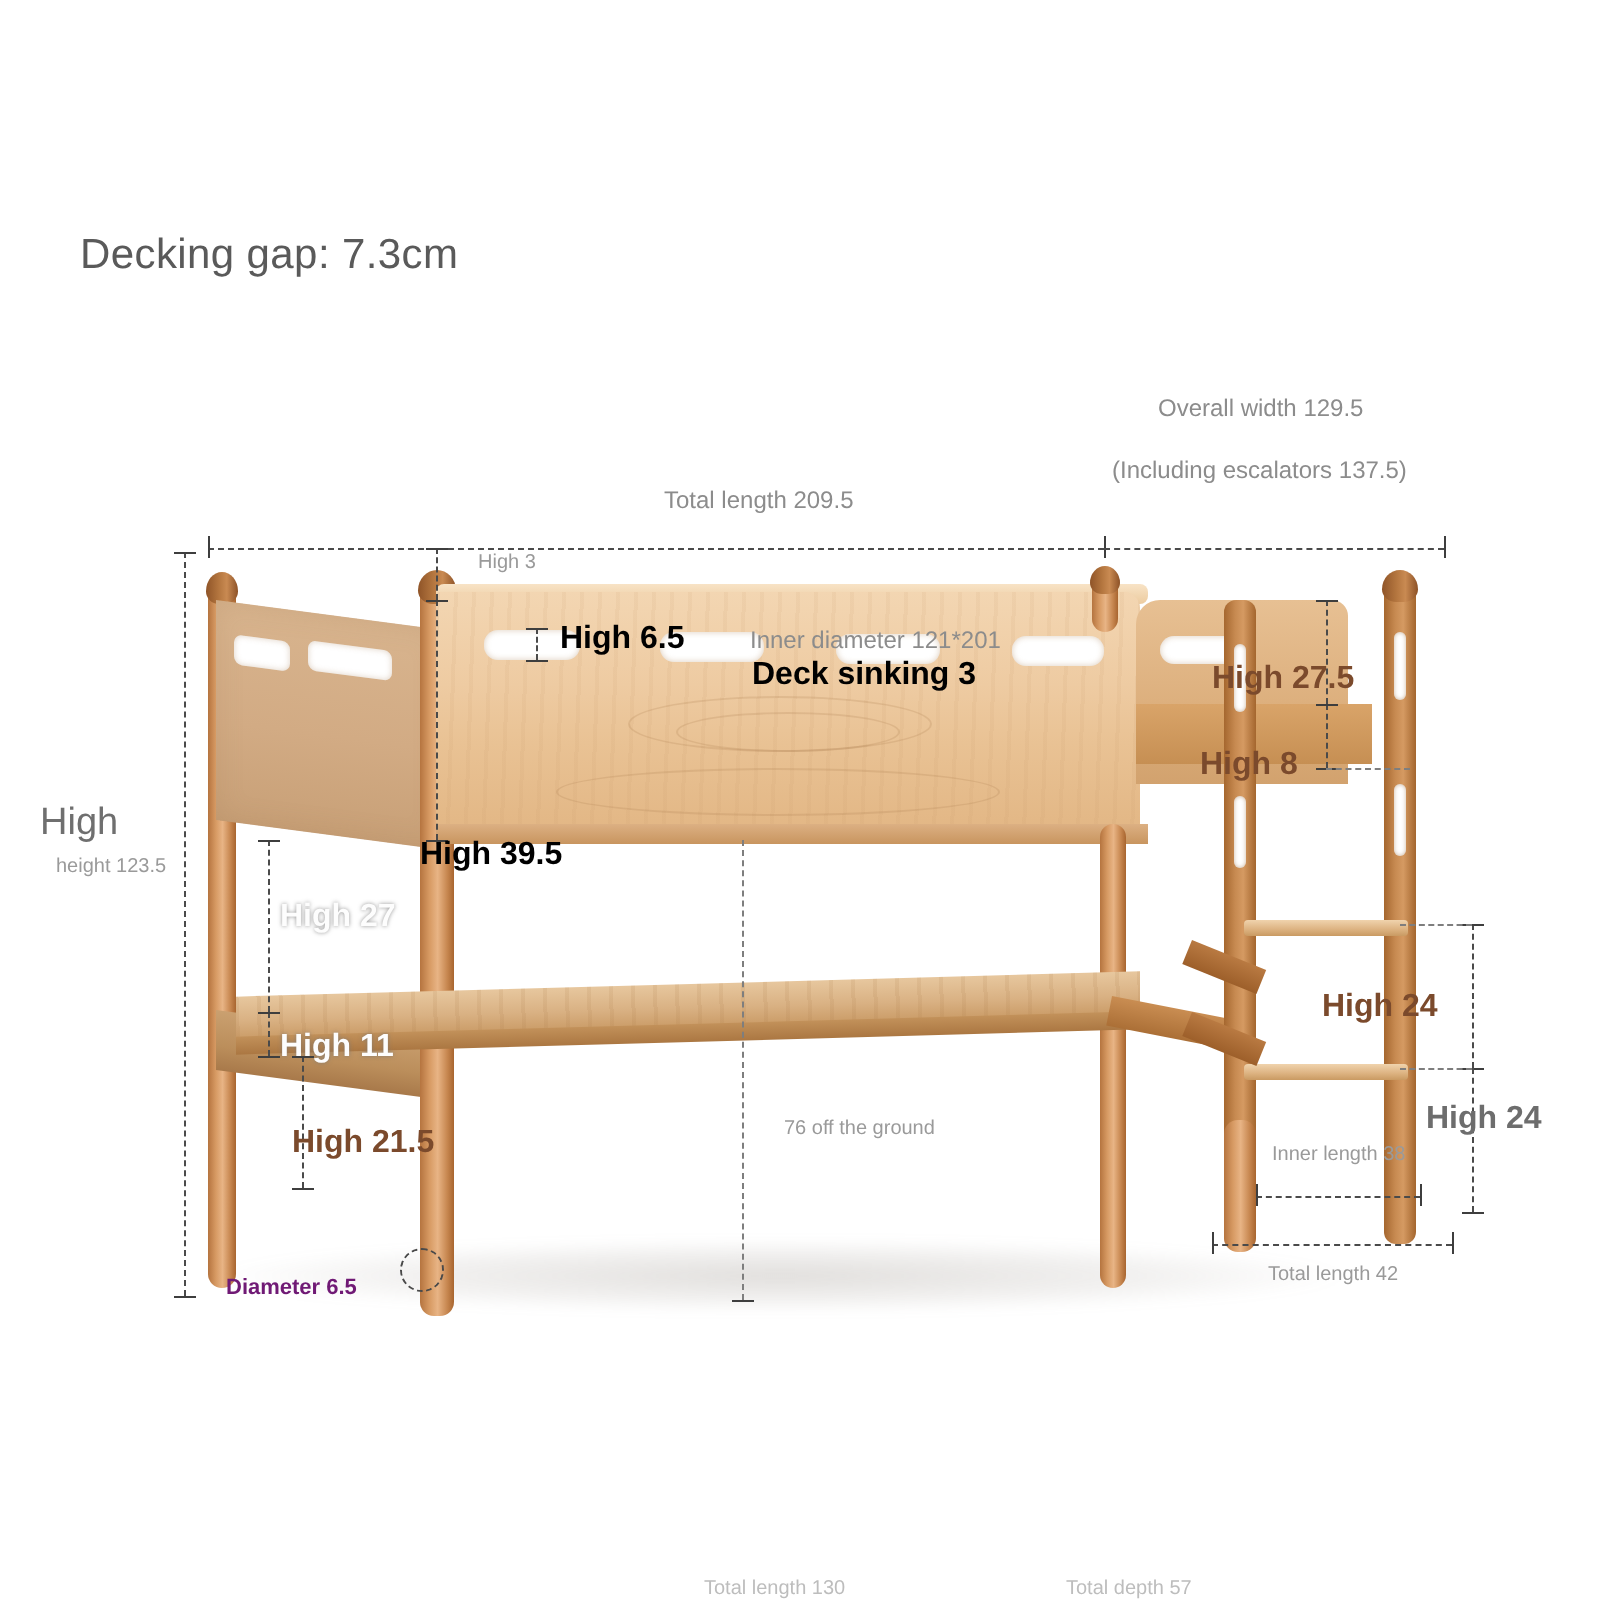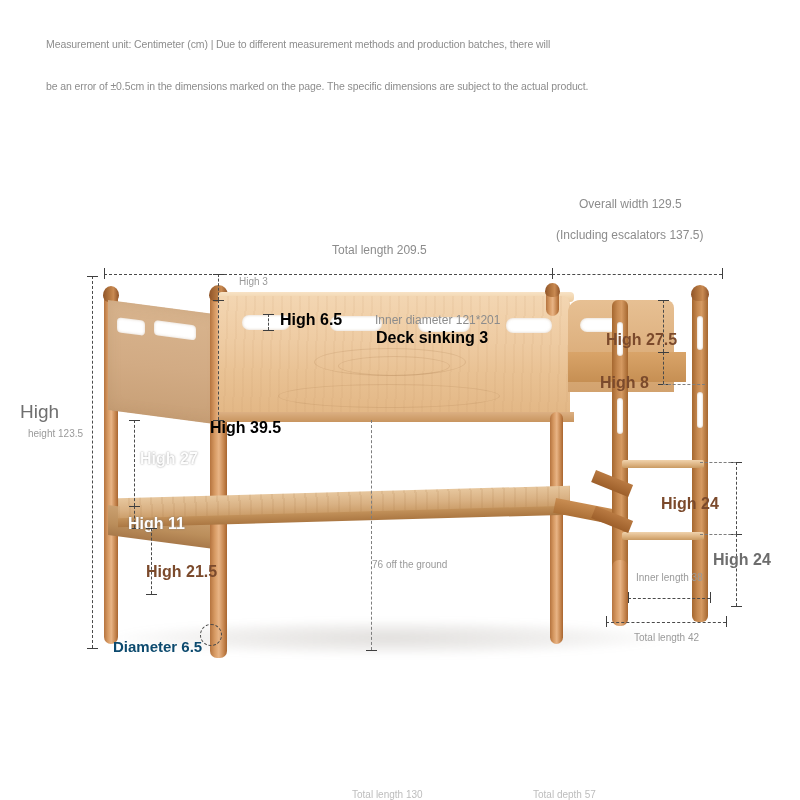--- a/index.html
+++ b/index.html
@@ -158,22 +158,21 @@
   .lad-diag{
     position:absolute;height:13px;
     background:linear-gradient(180deg,#b97a42 0%,#9d5f2a 100%);
   }
 </style>
 </head>
 <body>
 
 <div id="stage">
 
-  <div class="hdr-line" id="hdr1">Measurement unit: Centimeter (cm) | Due to different measurement methods and production batches, there will</div>
-  <div class="hdr-line" id="hdr2">be an error of ±0.5cm in the dimensions marked on the page. The specific dimensions are subject to the actual product.</div>
+  <div id="decking">Decking gap: 7.3cm</div>
 
   <div id="bed">
 
     <div id="floor-shadow"></div>
 
     <div class="post" style="left:104px;top:292px;width:14px;height:352px;"></div>
     <div class="post-cap" style="left:103px;top:286px;width:16px;height:16px;"></div>
 
     <div id="hb-panel">
       <div class="hb-slot" style="left:9px;top:16px;width:28px;height:15px;"></div>
@@ -275,33 +274,33 @@
   <div class="dim dim-sm" style="left:28px;top:428px;">height 123.5</div>
 
   <div class="dl-v" style="left:134px;top:420px;height:86px;"></div>
   <div class="tick-h" style="left:129px;top:420px;"></div>
   <div class="tick-h" style="left:129px;top:506px;"></div>
   <div class="dim dim-white" style="left:140px;top:450px;">High 27</div>
 
   <div class="dl-v" style="left:134px;top:506px;height:22px;"></div>
   <div class="tick-h" style="left:129px;top:506px;"></div>
   <div class="tick-h" style="left:129px;top:528px;"></div>
-  <div class="dim dim-white" style="left:128px;top:515px;text-align:center;">High 11</div>
+  <div class="dim dim-white" style="left:140px;top:515px;text-align:center;">High 11</div>
 
   <div class="dl-v" style="left:151px;top:528px;height:66px;"></div>
   <div class="tick-h" style="left:146px;top:528px;"></div>
   <div class="tick-h" style="left:146px;top:594px;"></div>
   <div class="dim dim-brown" style="left:146px;top:563px;">High 21.5</div>
 
   <div style="position:absolute;left:200px;top:624px;width:20px;height:20px;border:1.6px dashed #4a4a4a;border-radius:50%;"></div>
-  <div class="dim dim-lg" style="left:113px;top:638px;font-size:15px;color:#0c4a6e;">Diameter 6.5</div>
+  <div class="dim dim-lg" style="left:113px;top:638px;font-size:11px;color:#701a75;">Diameter 6.5</div>
 
   <div class="dl-v light" style="left:371px;top:420px;height:230px;"></div>
   <div class="tick-h" style="left:366px;top:650px;"></div>
-  <div class="dim dim-sm" style="left:372px;top:559px;">76 off the ground</div>
+  <div class="dim dim-sm" style="left:392px;top:559px;">76 off the ground</div>
 
   <div class="dl-v" style="left:736px;top:462px;height:72px;"></div>
   <div class="tick-h" style="left:731px;top:462px;"></div>
   <div class="tick-h" style="left:731px;top:534px;"></div>
   <div class="dl-h light" style="left:700px;top:462px;width:36px;"></div>
   <div class="dim dim-brown" style="left:661px;top:495px;">High 24</div>
 
   <div class="dl-v" style="left:736px;top:534px;height:72px;"></div>
   <div class="tick-h" style="left:731px;top:606px;"></div>
   <div class="dl-h light" style="left:700px;top:534px;width:36px;"></div>

